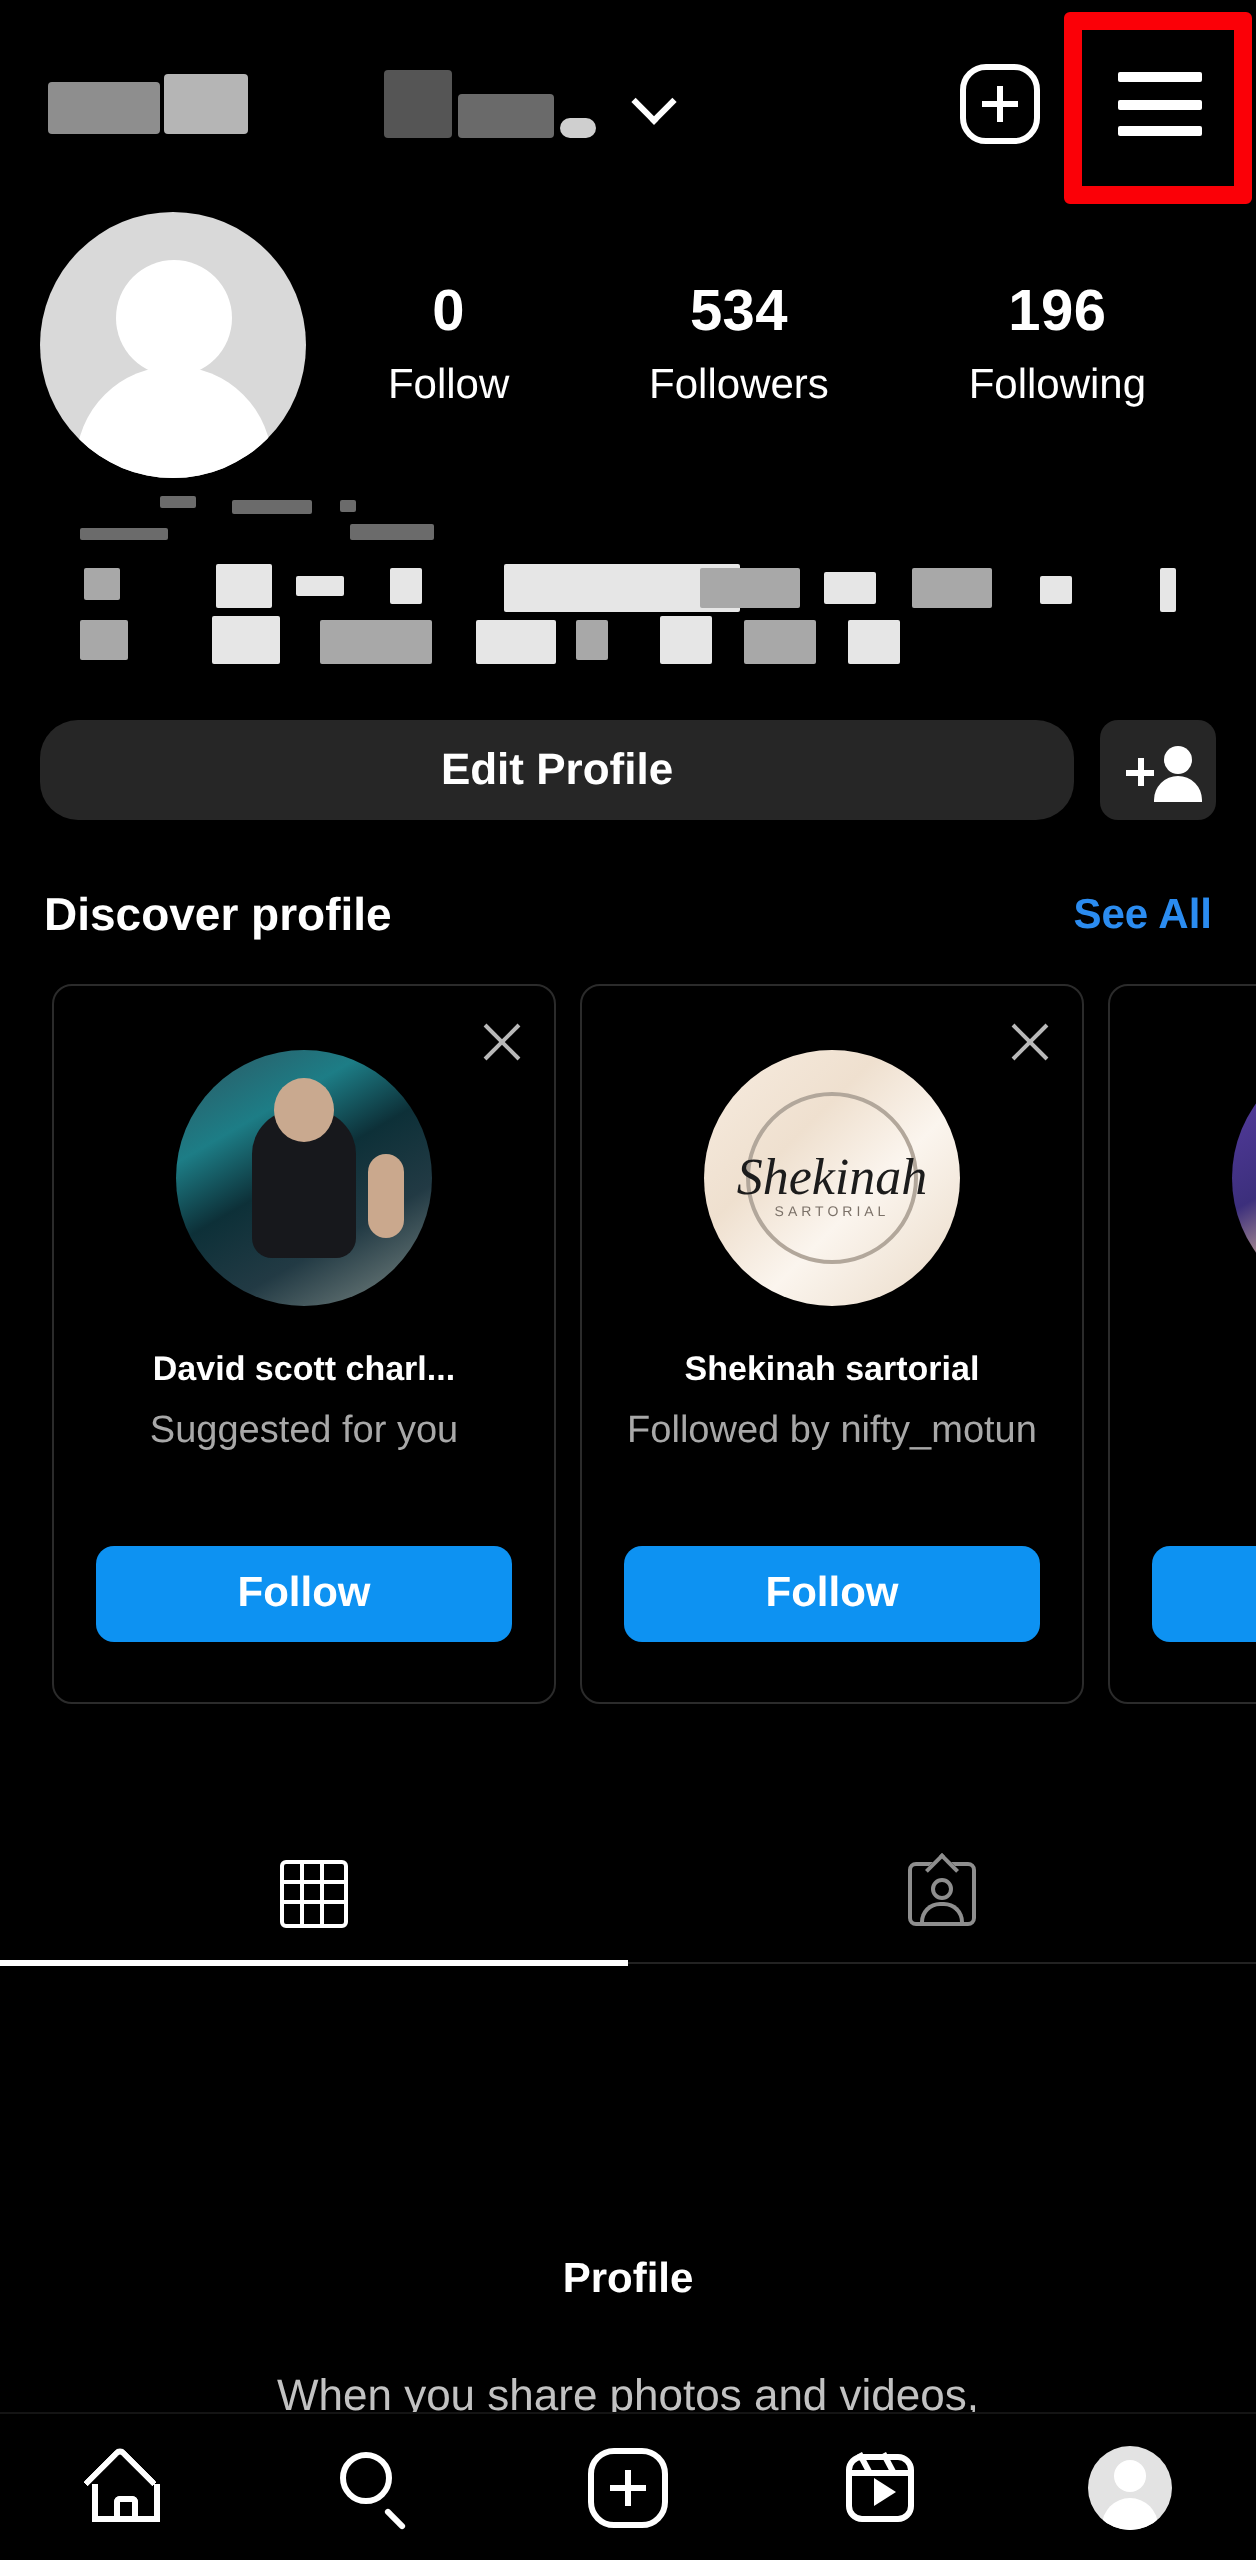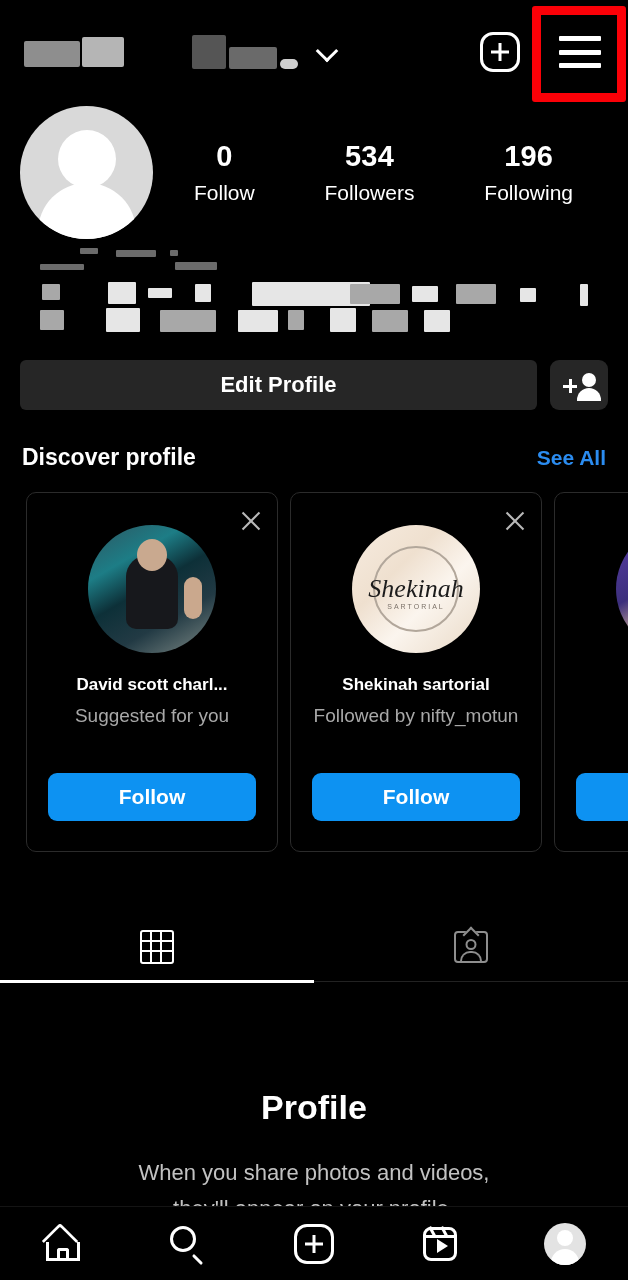--- a/index.html
+++ b/index.html
@@ -73,21 +73,21 @@
 
   
   .bio { position: absolute; top: 248px; left: 20px; width: 590px; height: 92px; }
   .scribble { position: absolute; background: #e6e6e6; border-radius: 1px; }
   .sc-dim { background: #6b6b6b; }
   .sc-mid { background: #a8a8a8; }
 
   
   .btn-row { position: absolute; top: 360px; left: 20px; width: 588px; display: flex; gap: 13px; }
   .edit-profile {
-    flex: 1; height: 50px; background: #262626; border-radius: 6px;
+    flex: 1; height: 50px; background: #262626; border-radius: 19px;
     display: flex; align-items: center; justify-content: center;
     font-size: 22px; font-weight: bold; color: #fff; border: none;
   }
   .add-person-btn {
     width: 58px; height: 50px; background: #262626; border-radius: 9px;
     display: flex; align-items: center; justify-content: center; position: relative;
   }
   .ap-head { position: absolute; width: 14px; height: 14px; border-radius: 50%; background: #fff; left: 32px; top: 13px; }
   .ap-body { position: absolute; width: 24px; height: 13px; border-radius: 12px 12px 0 0; background: #fff; left: 27px; top: 28px; }
   .ap-plus { position: absolute; left: 13px; top: 19px; width: 14px; height: 14px; }
@@ -153,21 +153,21 @@
   .grid-icon i:nth-child(3n) { border-right: none; }
   .grid-icon i:nth-child(n+7) { border-bottom: none; }
 
   .tagged-icon { width: 34px; height: 32px; border: 2.5px solid #8e8e8e; border-radius: 4px; position: relative; }
   .tagged-icon .notch { position:absolute; left:50%; top:-4px; transform:translateX(-50%) rotate(45deg); width:12px; height:12px; background:#000; border-left:2.5px solid #8e8e8e; border-top: 2.5px solid #8e8e8e; }
   .tagged-icon .t-head { position:absolute; left:50%; top:6px; transform:translateX(-50%); width:11px; height:11px; border:2.5px solid #8e8e8e; border-radius:50%; }
   .tagged-icon .t-body { position:absolute; left:50%; bottom:0; transform:translateX(-50%); width:22px; height:10px; border:2.5px solid #8e8e8e; border-bottom:none; border-radius:11px 11px 0 0; }
 
   
   .empty { position: absolute; top: 1088px; left: 0; width: 628px; text-align: center; }
-  .empty h2 { font-size: 34px; font-weight: bold; color: #fff; }
+  .empty h2 { font-size: 21px; font-weight: bold; color: #fff; margin-top: 40px; }
   .empty p { margin-top: 28px; font-size: 22px; color: #c2c2c2; line-height: 36px; }
 
   
   .bottom-nav {
     position: absolute; bottom: 0; left: 0; width: 628px; height: 74px;
     background: #000; border-top: 1px solid #141414;
     display: flex; align-items: center; justify-content: space-around;
   }
   .nav-item { width: 70px; height: 56px; display: flex; align-items: center; justify-content: center; }
   .home-icon { width: 36px; height: 34px; position: relative; }

